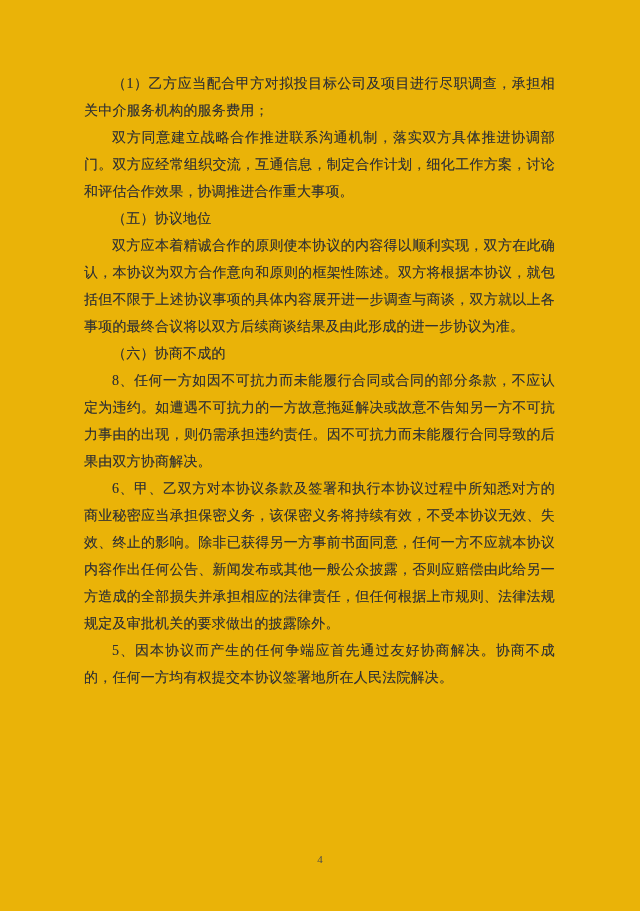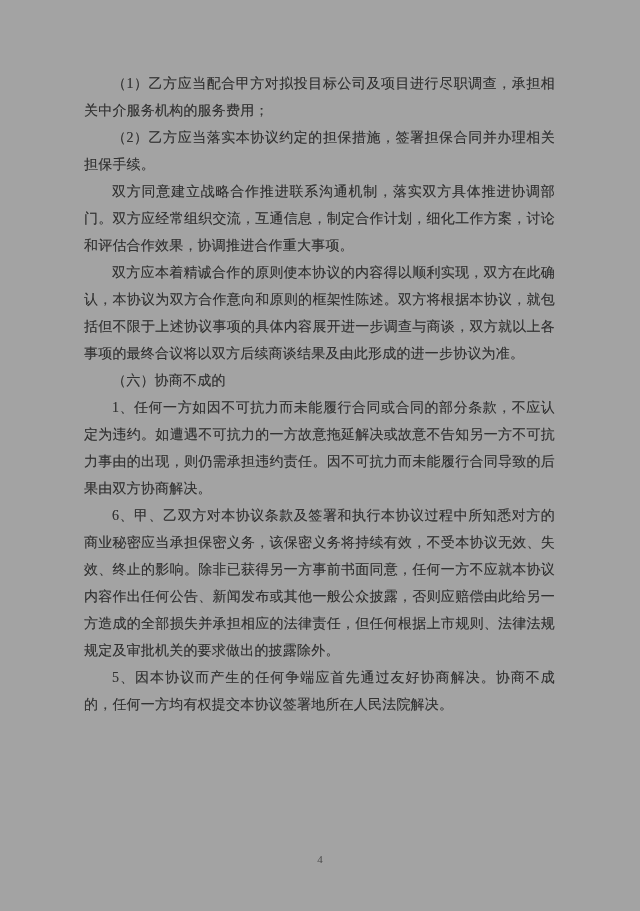--- a/index.html
+++ b/index.html
@@ -13,21 +13,21 @@
     position: relative;
     overflow: hidden;
     font-family: "Liberation Serif", "DejaVu Serif", serif;
   }
   .doc-page {
     position: absolute;
     left: 0;
     top: 0;
     width: 640px;
     height: 911px;
-    background: #a3a3a3;
+    background: #eab308;
   }
   .doc-body {
     position: absolute;
     left: 84px;
     top: 70px;
     width: 471px;
     color: #323232;
     font-size: 14px;
     line-height: 27px;
     text-align: justify;
@@ -52,22 +52,22 @@
     letter-spacing: 0;
   }
 </style>
 </head>
 <body>
 
 <div class="doc-page">
   <div class="doc-body">
 
   <p>（1）乙方应当配合甲方对拟投目标公司及项目进行尽职调查，承担相关中介服务机构的服务费用；</p>
-      <p>（2）乙方应当落实本协议约定的担保措施，签署担保合同并办理相关担保手续。</p>
       <p>双方同意建立战略合作推进联系沟通机制，落实双方具体推进协调部门。双方应经常组织交流，互通信息，制定合作计划，细化工作方案，讨论和评估合作效果，协调推进合作重大事项。</p>
+      <p>（五）协议地位</p>
       <p>双方应本着精诚合作的原则使本协议的内容得以顺利实现，双方在此确认，本协议为双方合作意向和原则的框架性陈述。双方将根据本协议，就包括但不限于上述协议事项的具体内容展开进一步调查与商谈，双方就以上各事项的最终合议将以双方后续商谈结果及由此形成的进一步协议为准。</p>
       <p>（六）协商不成的</p>
-      <p>1、任何一方如因不可抗力而未能履行合同或合同的部分条款，不应认定为违约。如遭遇不可抗力的一方故意拖延解决或故意不告知另一方不可抗力事由的出现，则仍需承担违约责任。因不可抗力而未能履行合同导致的后果由双方协商解决。</p>
+      <p>8、任何一方如因不可抗力而未能履行合同或合同的部分条款，不应认定为违约。如遭遇不可抗力的一方故意拖延解决或故意不告知另一方不可抗力事由的出现，则仍需承担违约责任。因不可抗力而未能履行合同导致的后果由双方协商解决。</p>
       <p>6、甲、乙双方对本协议条款及签署和执行本协议过程中所知悉对方的商业秘密应当承担保密义务，该保密义务将持续有效，不受本协议无效、失效、终止的影响。除非已获得另一方事前书面同意，任何一方不应就本协议内容作出任何公告、新闻发布或其他一般公众披露，否则应赔偿由此给另一方造成的全部损失并承担相应的法律责任，但任何根据上市规则、法律法规规定及审批机关的要求做出的披露除外。</p>
       <p>5、因本协议而产生的任何争端应首先通过友好协商解决。协商不成的，任何一方均有权提交本协议签署地所在人民法院解决。</p>
     </div>
   <div class="page-number">4</div>
 </div>
 
 </body></html>

